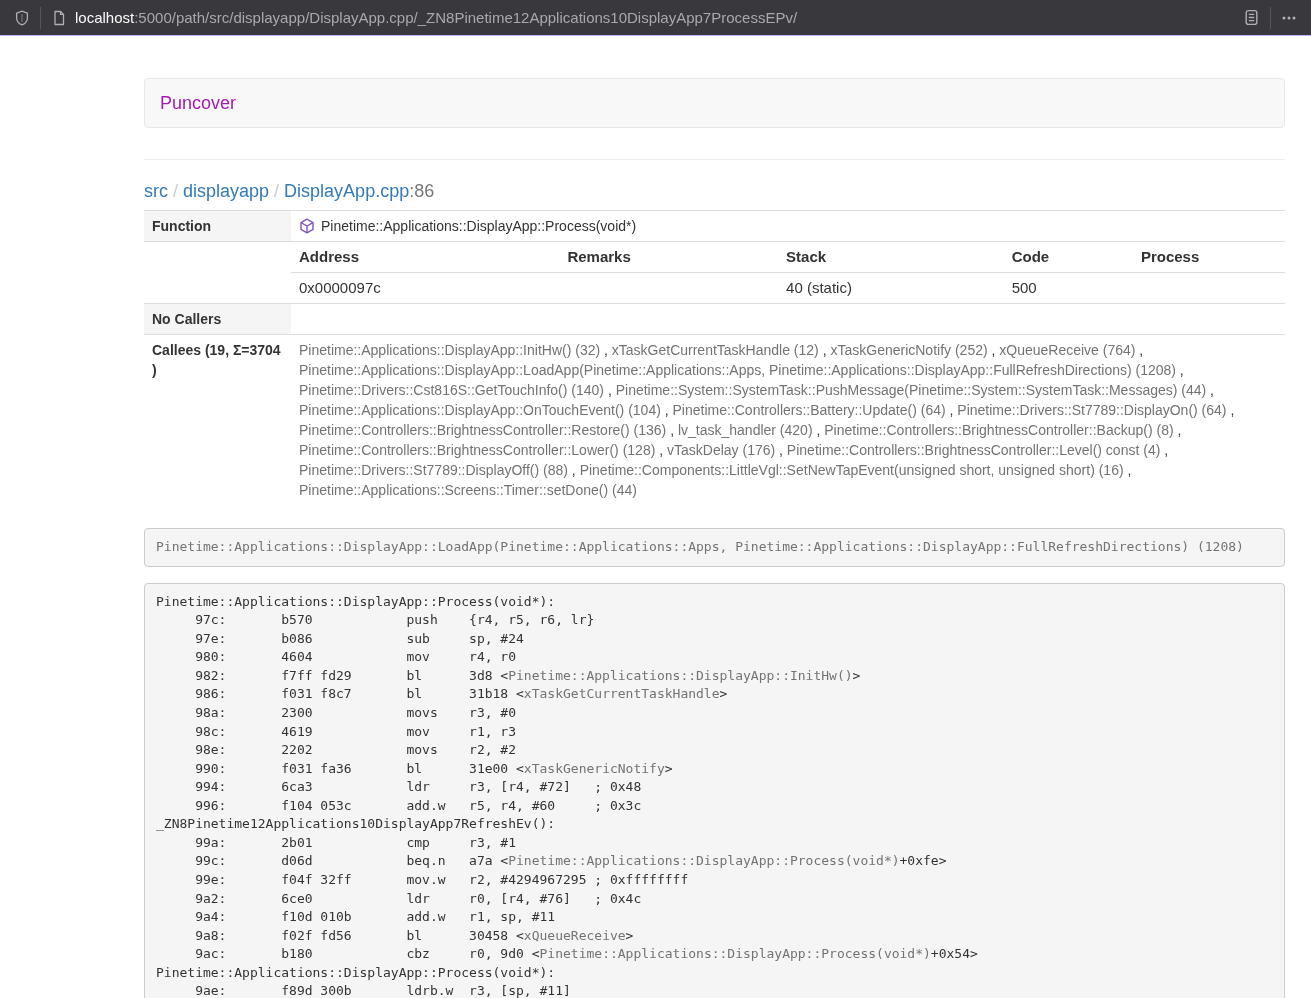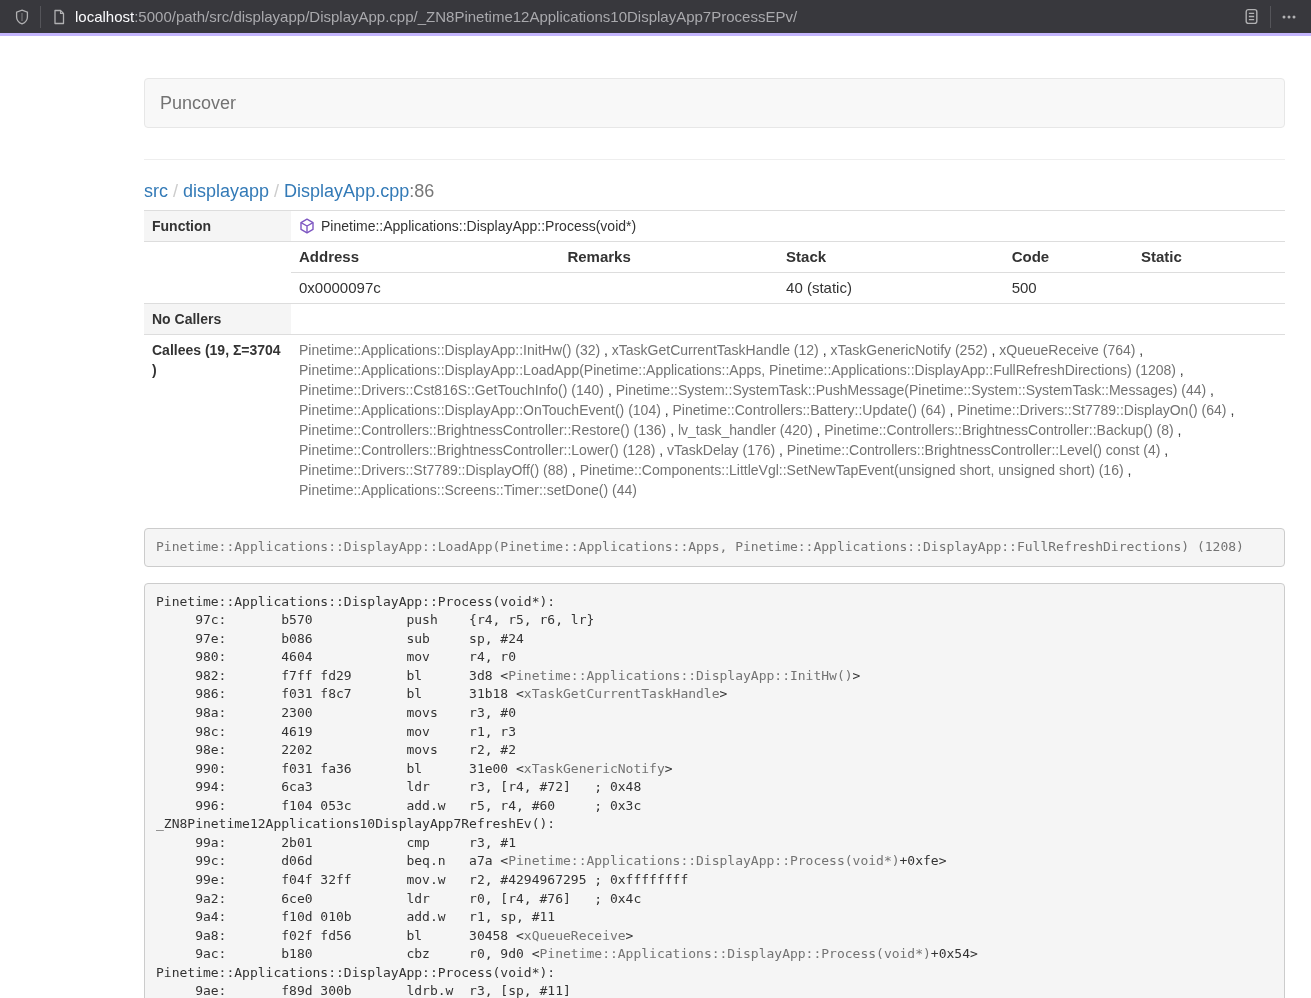--- a/index.html
+++ b/index.html
@@ -1,35 +1,35 @@
 <!DOCTYPE html>
 <html><head>
 <meta charset="utf-8">
 <style>
   * { box-sizing: border-box; margin: 0; padding: 0; }
   html, body { width: 1311px; height: 998px; overflow: hidden; background: #fff;
     font-family: "Liberation Sans", sans-serif; font-size: 14px; color: #333; }
 
   
-  .chrome { height: 36px; background: #38383d; border-bottom: 3px solid #c4b5fd;
+  .chrome { height: 36px; background: #38383d; border-bottom: 1px solid #c4b5fd;
     display: flex; align-items: center; padding: 0 14px; }
   .chrome svg { flex: 0 0 auto; display: block; }
   .vsep { width: 1px; height: 22px; background: #55555a; margin: 0 10px; flex: 0 0 auto; }
   .urlbar { flex: 1 1 auto; overflow: hidden; white-space: nowrap; font-size: 15px;
     margin-left: 8px; line-height: 33px; }
   .urlbar .host { color: #fbfbfe; }
   .urlbar .rest { color: #a9a9ad; }
 
   
   .page { background: #fff; }
   .container { width: 1141px; margin-left: 144px; }
 
   .navbar { margin-top: 42px; height: 50px; background: #f8f8f8;
     border: 1px solid #e7e7e7; border-radius: 4px; display: flex; align-items: center; }
-  .brand { font-size: 18px; color: #737373; text-decoration: none; padding: 0 15px; }
+  .brand { font-size: 18px; color: #a21caf; text-decoration: none; padding: 0 15px; }
 
   hr.rule { border: 0; border-top: 1px solid #eee; margin-top: 31px; }
 
   .breadcrumb { margin-top: 21px; font-size: 18px; line-height: 20px; }
   .breadcrumb a { color: #337ab7; text-decoration: none; }
   .bc-sep { color: #ccc; }
   .bc-suffix { color: #777; }
 
   
   table.fn-table { width: 100%; border-collapse: collapse; margin-top: 9px; }
@@ -108,21 +108,21 @@
         <tr>
           <th></th>
           <td class="subtable-cell">
             <table class="info-table">
               <thead>
                 <tr>
                   <th class="w1">Address</th>
                   <th class="w2">Remarks</th>
                   <th class="w3">Stack</th>
                   <th class="w4">Code</th>
-                  <th class="w5">Static</th>
+                  <th class="w5">Process</th>
                 </tr>
               </thead>
               <tbody>
                 <tr>
                   <td>0x0000097c</td>
                   <td></td>
                   <td>40 (static)</td>
                   <td>500</td>
                   <td></td>
                 </tr>

